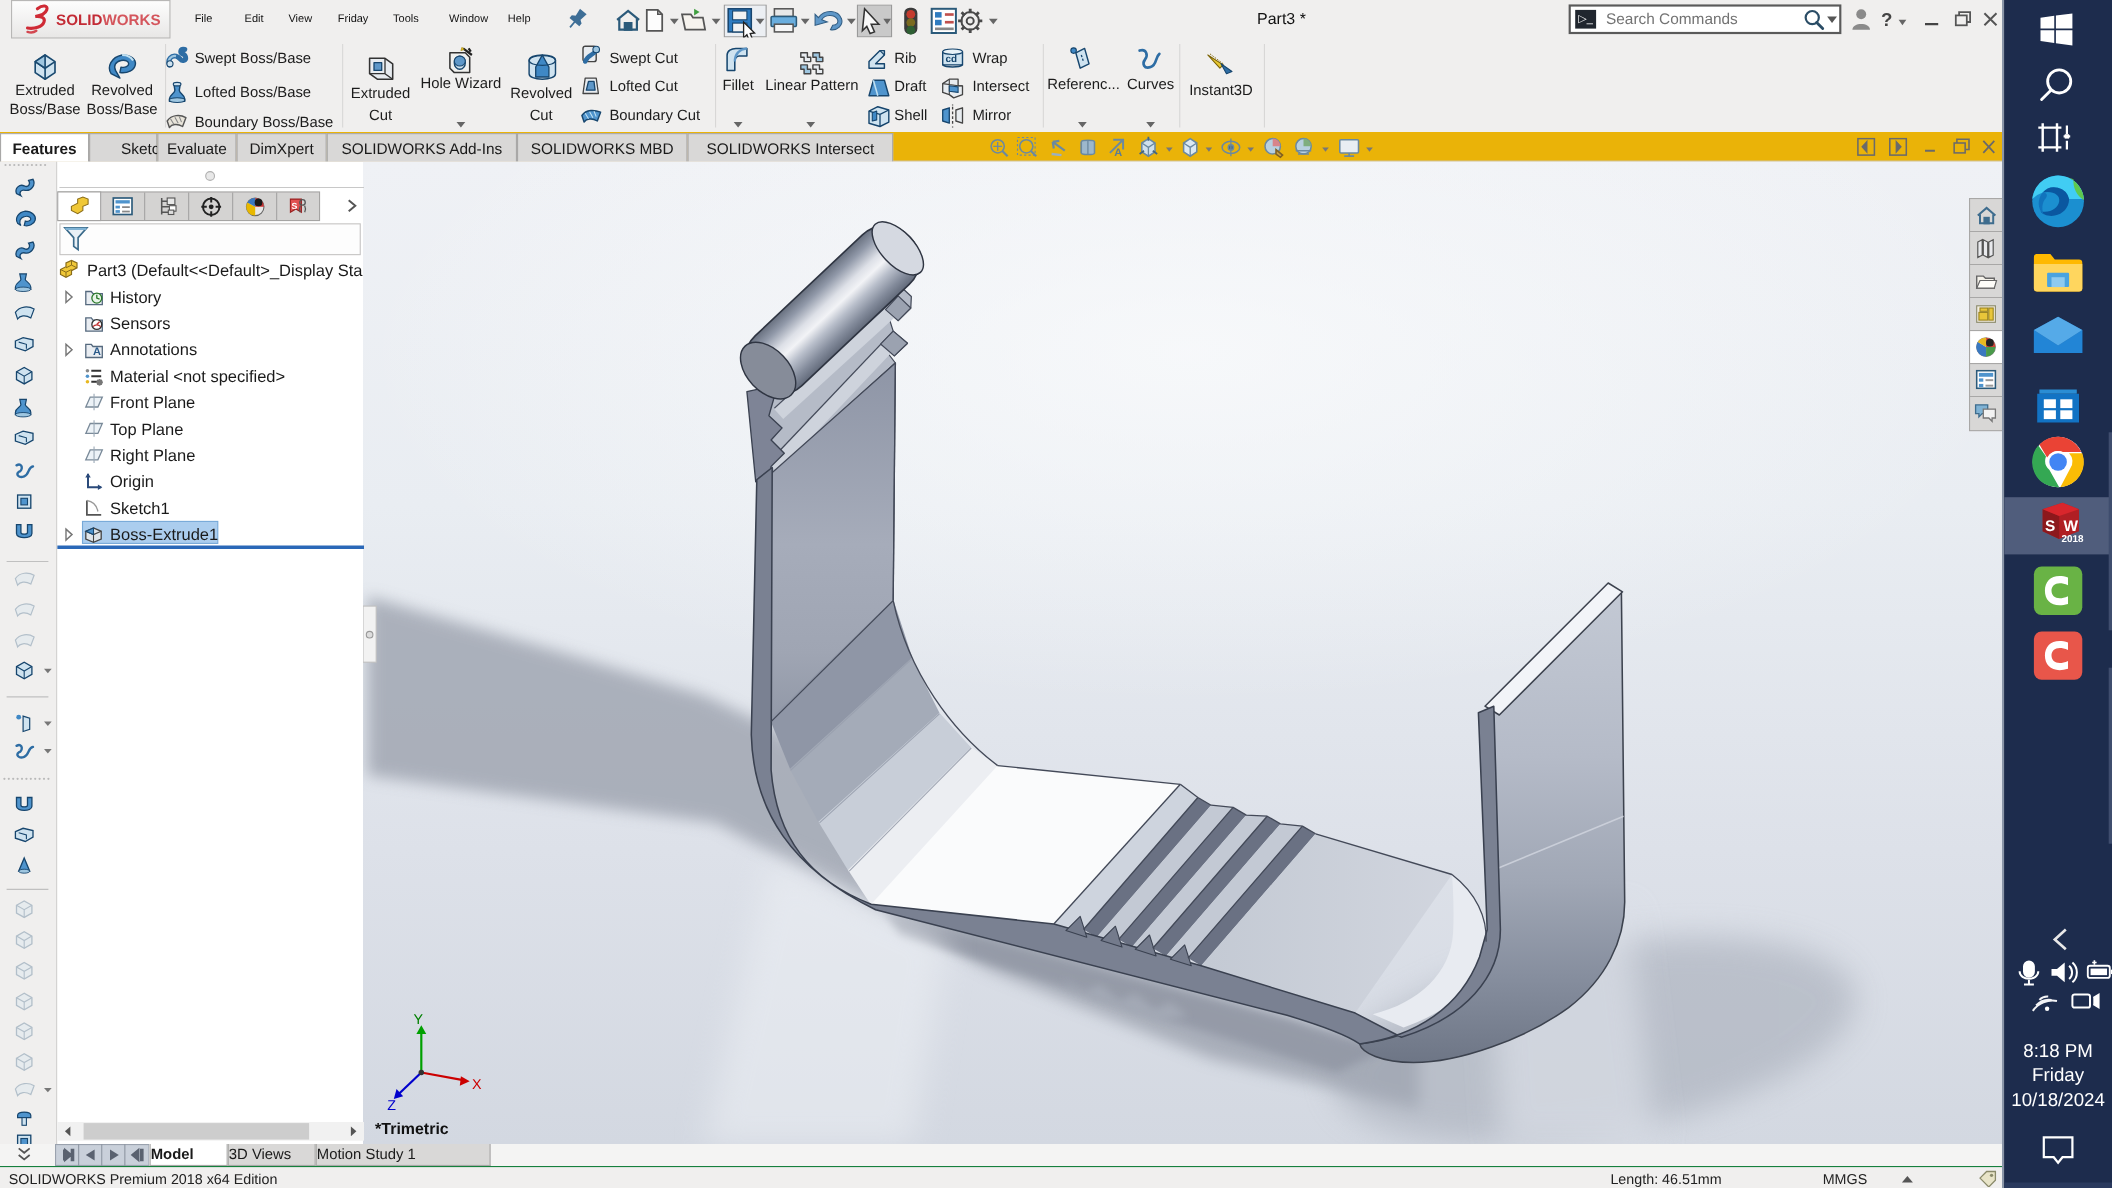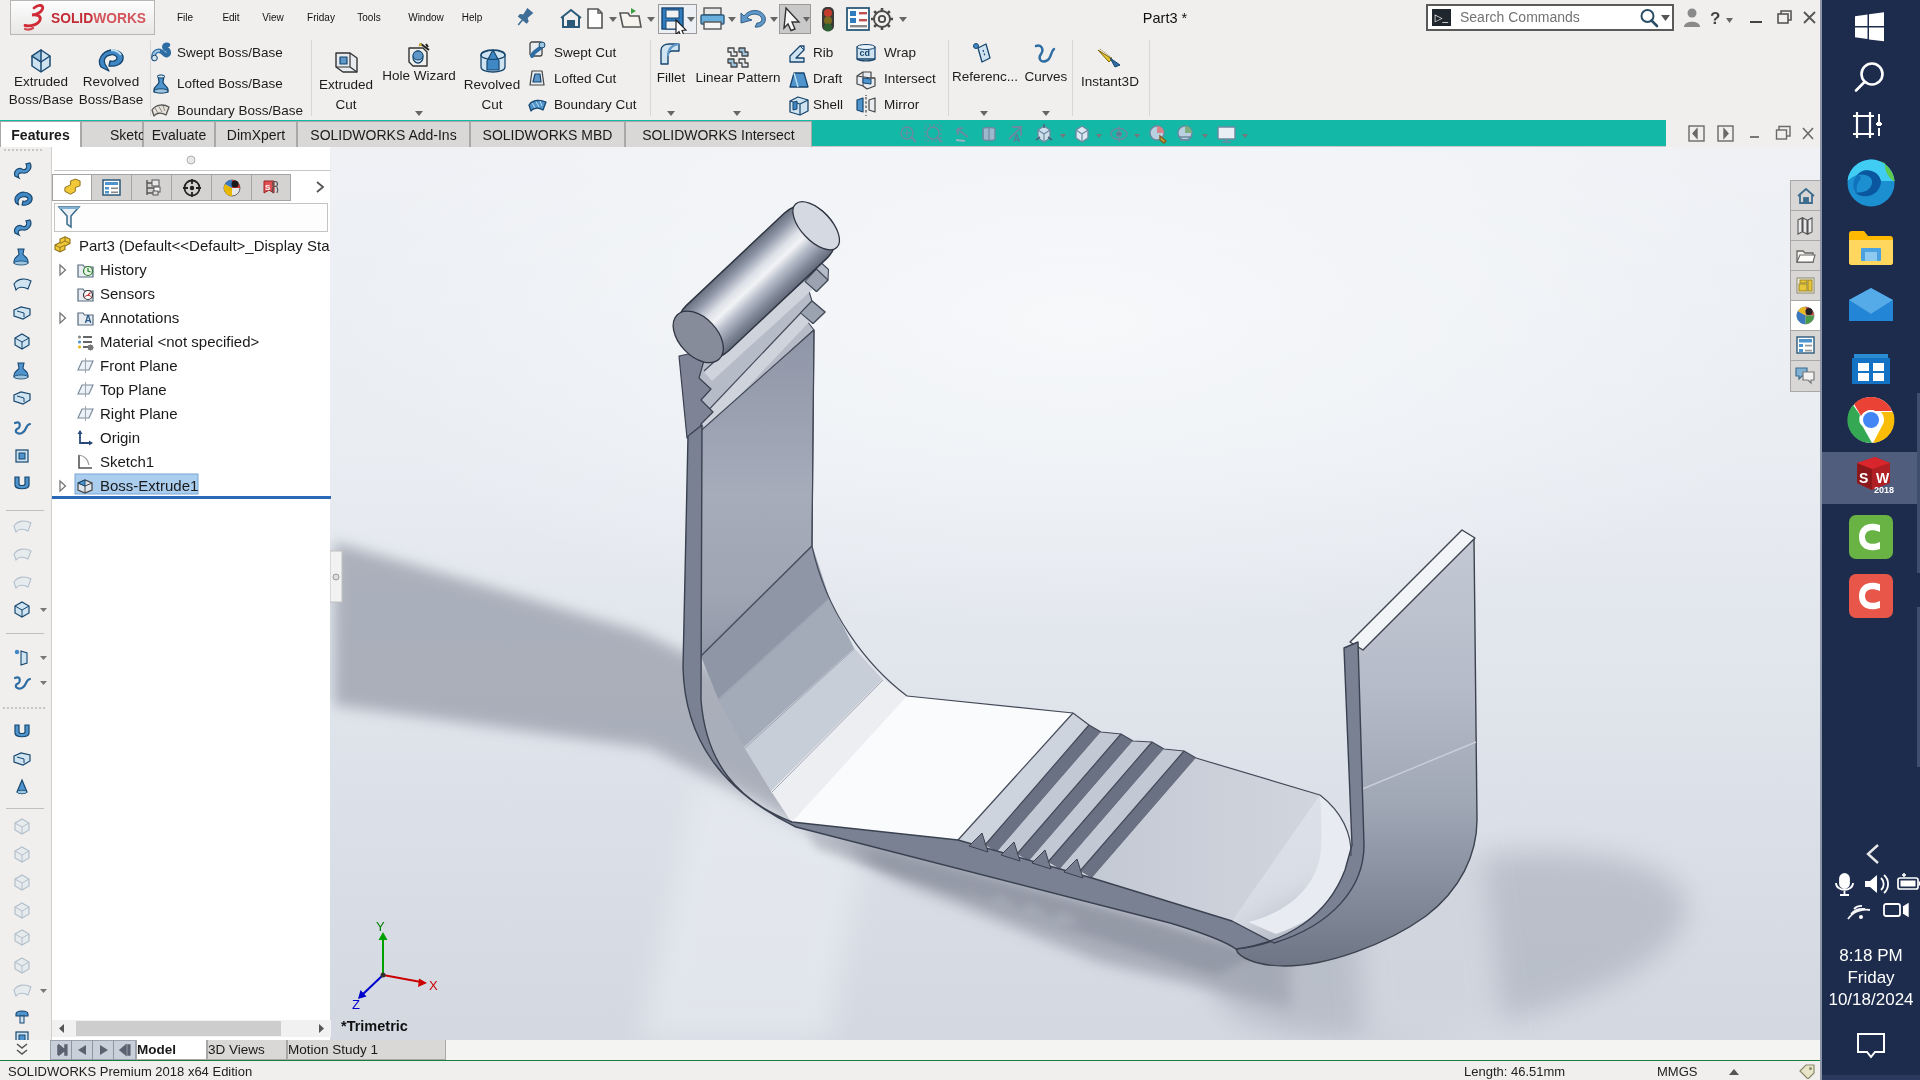--- a/index.html
+++ b/index.html
@@ -4,21 +4,21 @@
 <style>
 * { margin:0; padding:0; box-sizing:border-box; }
 html,body { width:1920px; height:1080px; overflow:hidden; font-family:"Liberation Sans", sans-serif; }
 #app { position:absolute; left:0; top:0; width:1822px; height:1080px; background:#f0efee; }
 #taskbar { position:absolute; left:1822px; top:0; width:98px; height:1080px; background:#1c2b4a; }
 .abs { position:absolute; }
 #titlebar { position:absolute; left:0; top:0; width:1822px; height:36px; background:#f0efee; }
 #logo { position:absolute; left:10px; top:0; width:145px; height:35px; background:linear-gradient(180deg,#fdfdfd,#e8e7e6); border:1px solid #b8b7b6; display:flex; align-items:flex-start; }
 .menu { position:absolute; top:0; height:36px; line-height:36px; font-size:10px; color:#111; text-align:center; }
 #ribbon { position:absolute; left:0; top:36px; width:1822px; height:84px; background:#f0efee; }
-#tabrow { position:absolute; left:0; top:120px; width:1666px; height:27px; background:#14b8a6; border-bottom:1px solid #c9c8c7; }
+#tabrow { position:absolute; left:0; top:120px; width:1822px; height:27px; background:#eab308; border-bottom:1px solid #c9c8c7; }
 .tab { position:absolute; top:1px; height:26px; line-height:26px; font-size:14px; color:#1a1a1a; text-align:center; background:#d9d8d7; border:1px solid #a9a8a7; border-bottom:none; }
 .tab.active { background:#ffffff; font-weight:bold; }
 #main { position:absolute; left:330px; top:147px; width:1492px; height:893px; background:#ffffff; }
 #lefttools { position:absolute; left:0; top:147px; width:51px; height:893px; background:#f0efee; }
 #treepanel { position:absolute; left:51px; top:147px; width:279px; height:893px; background:#ffffff; border-left:1px solid #d0cfce; }
 #bottomtabs { position:absolute; left:0; top:1040px; width:1822px; height:20px; background:#f4f4f3; }
 .btab { position:absolute; top:0; height:20px; line-height:20px; font-size:13.5px; color:#1a1a1a; text-align:left; background:#d9d8d7; border:1px solid #a9a8a7; border-top:none; }
 .btab.active { background:#ffffff; font-weight:bold; }
 #statusbar { position:absolute; left:0; top:1060px; width:1822px; height:32px; background:#f0efee; border-top:1px solid #15803d; font-size:13px; color:#222; }
 </style>

